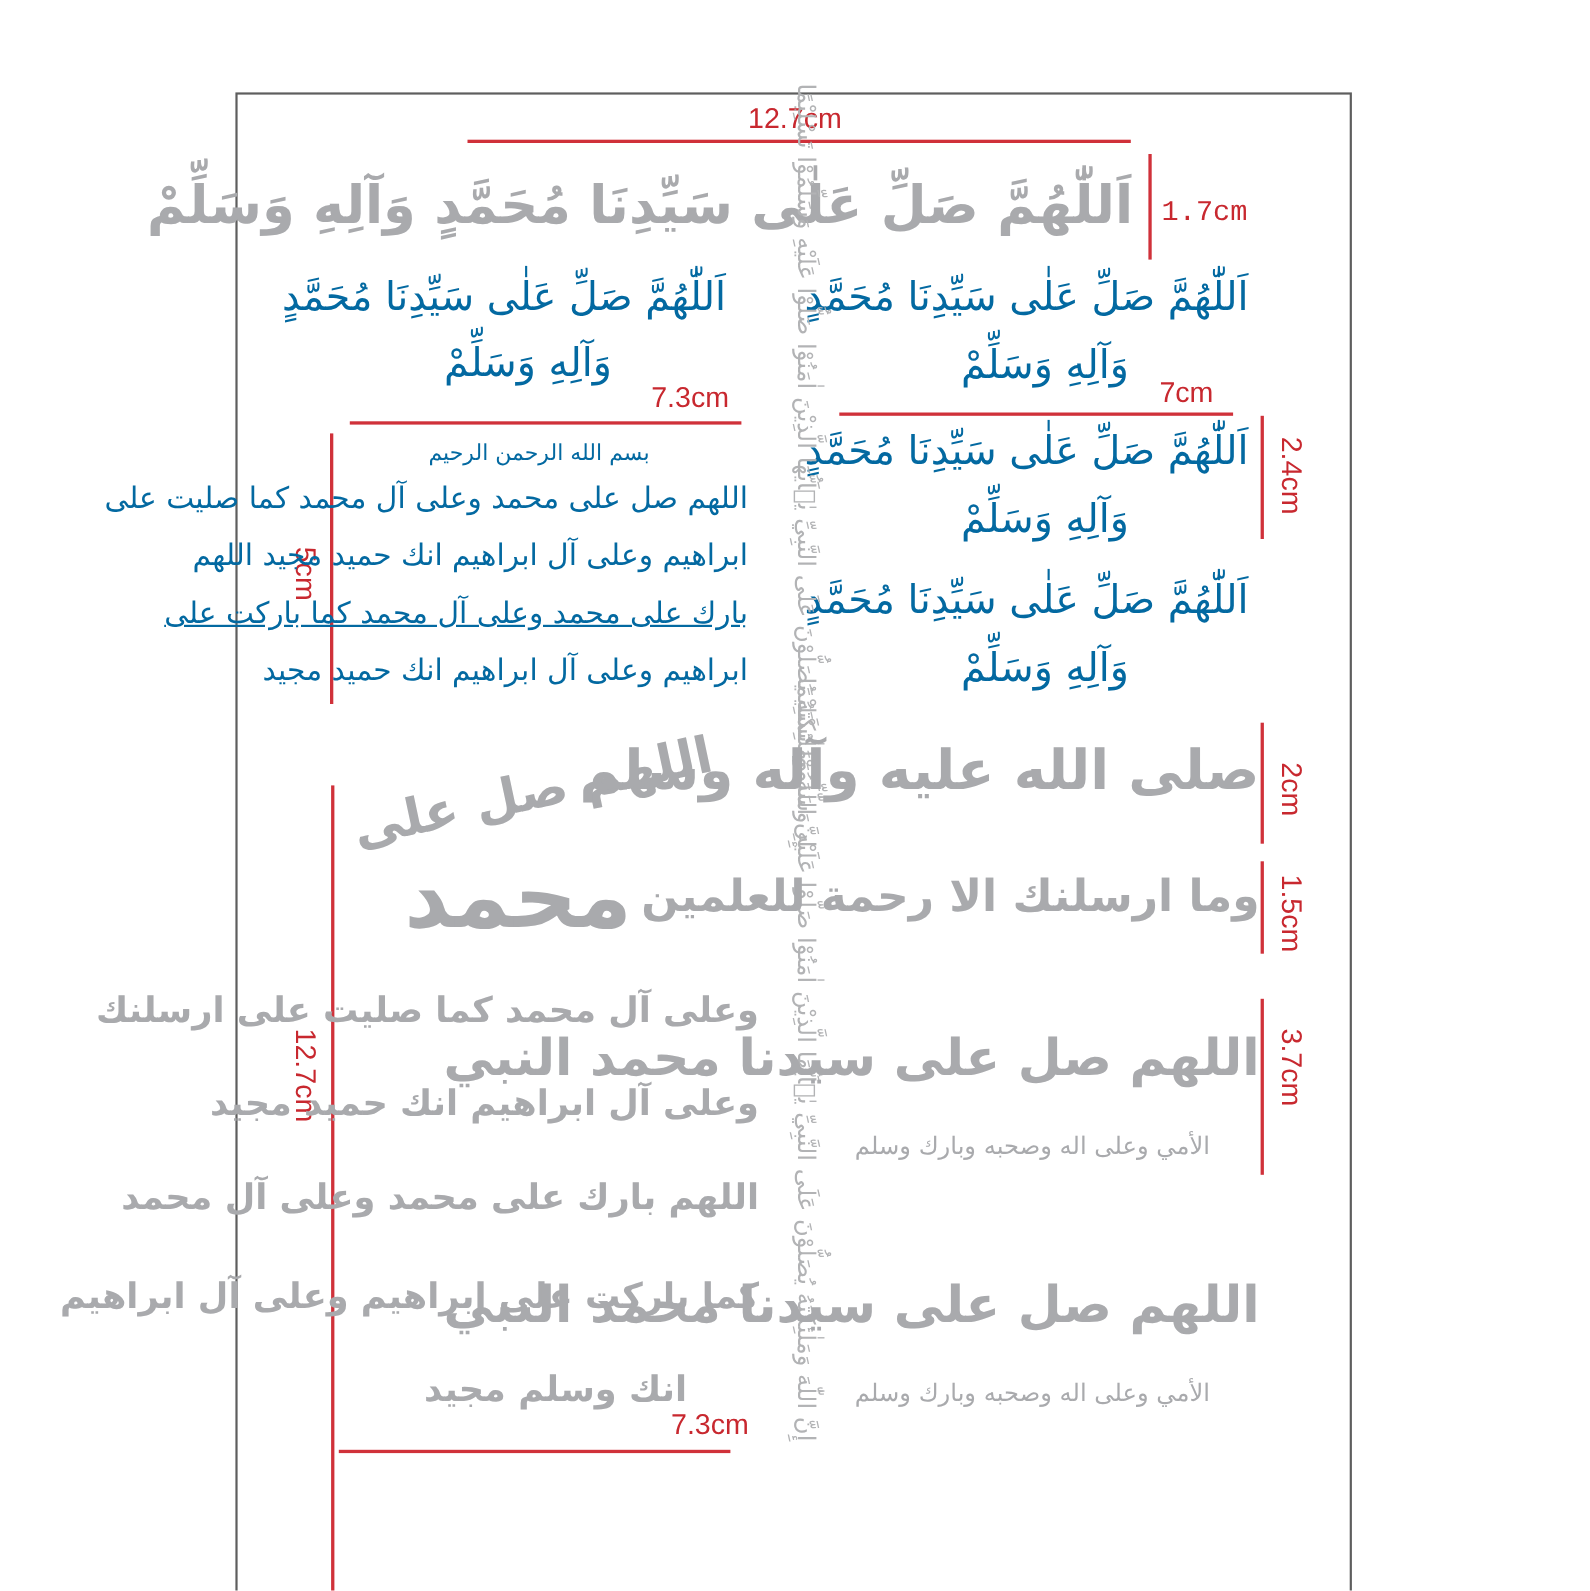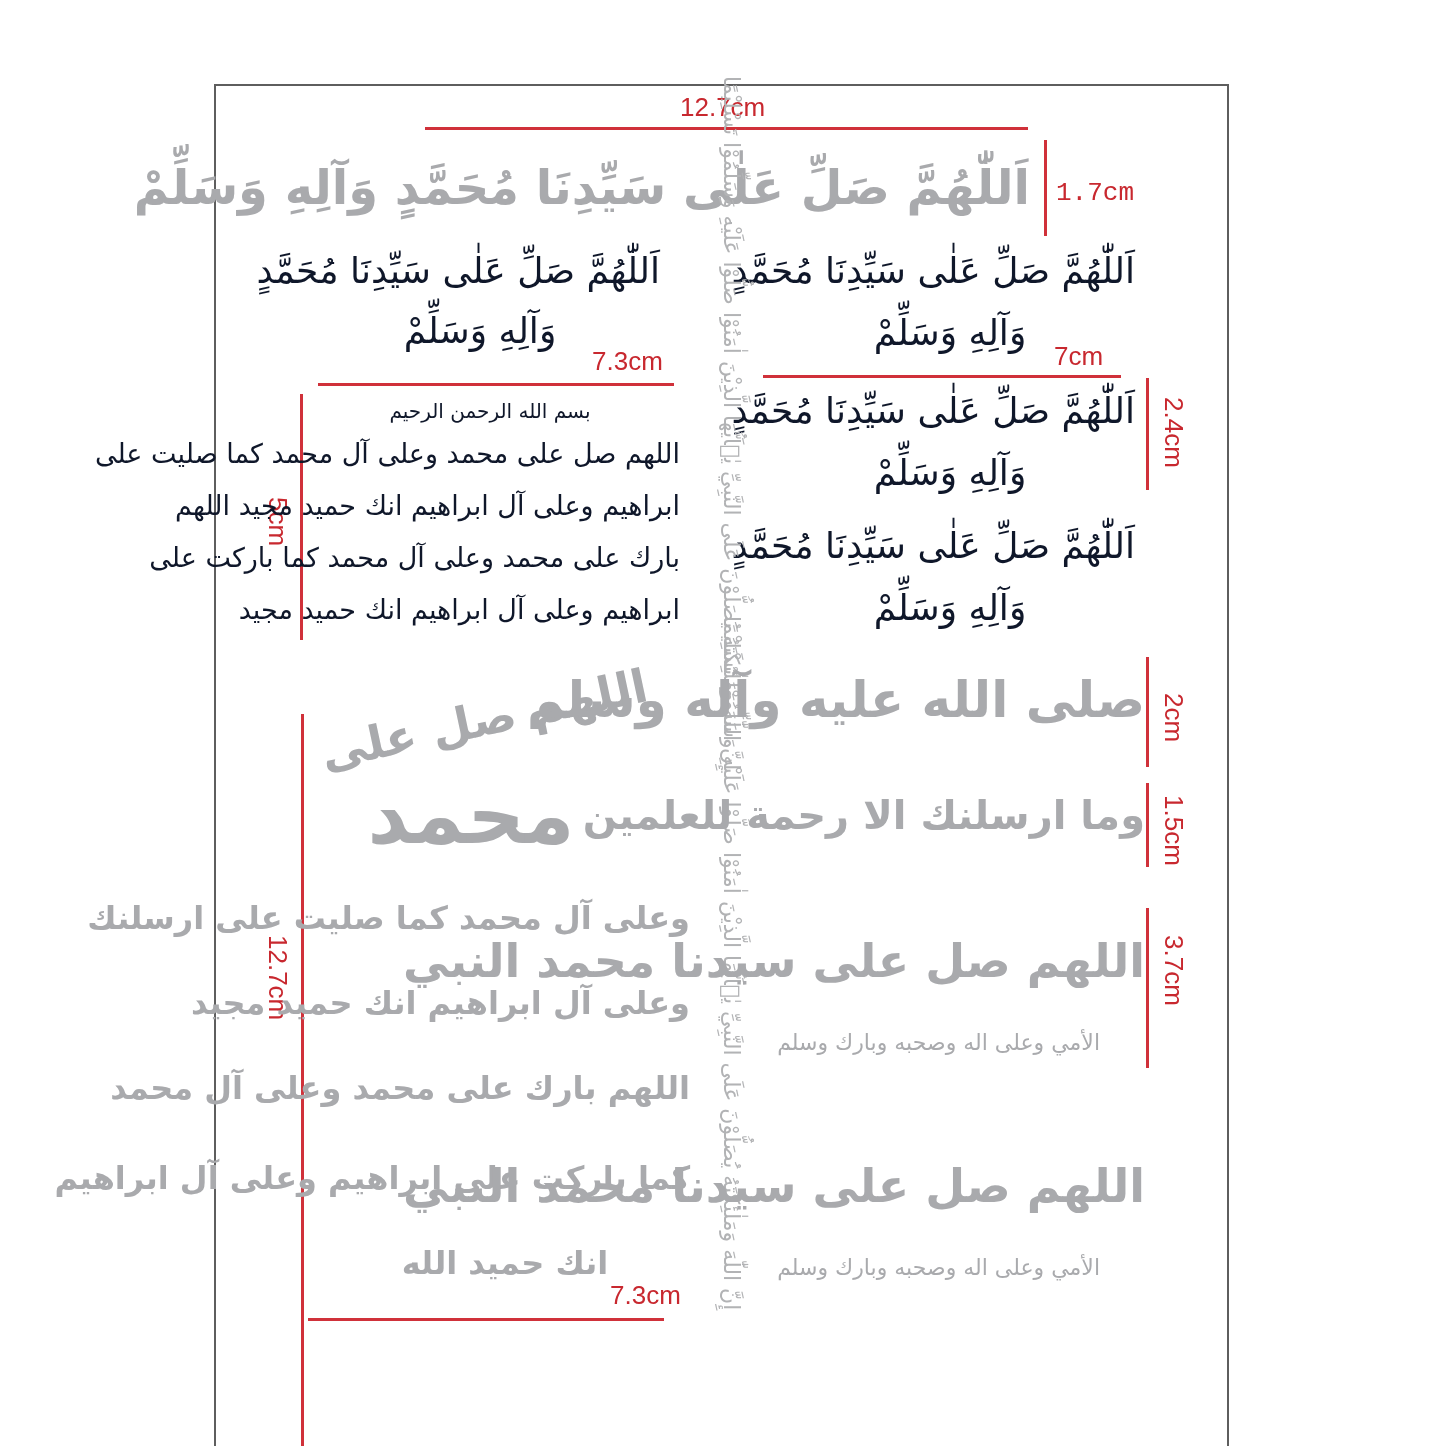--- a/index.html
+++ b/index.html
@@ -2,21 +2,21 @@
 <html><head>
 <meta charset="utf-8">
 <style>
   html, body { margin:0; padding:0; background:#ffffff; }
   body { width:1445px; height:1446px; position:relative; overflow:hidden; font-family:"DejaVu Sans", sans-serif; }
   .sheet { position:absolute; left:214px; top:84px; width:1015px; height:1576px; border:2px solid #5e5e5e; box-sizing:border-box; }
   .hline { position:absolute; height:3px; background:#d0313a; }
   .vline { position:absolute; width:3px; background:#d0313a; }
   .dim { position:absolute; color:#c8282f; font-family:"Liberation Sans", sans-serif; font-size:26px; white-space:nowrap; line-height:1; }
   .dim.rot { transform-origin:left top; transform:rotate(90deg); }
-  .cal { position:absolute; color:#0f172a; direction:rtl; text-align:center; font-family:"DejaVu Sans", sans-serif; white-space:nowrap; line-height:1.15; }
+  .cal { position:absolute; color:#0369a1; direction:rtl; text-align:center; font-family:"DejaVu Sans", sans-serif; white-space:nowrap; line-height:1.15; }
   .cal.bold { font-weight:bold; color:#a9aaad; }
   .vert { position:absolute; writing-mode:vertical-rl; direction:rtl; color:#b2b3b5; font-family:"DejaVu Sans", sans-serif; font-size:22px; white-space:nowrap; text-align:center; line-height:1; }
 </style>
 </head>
 <body>
 
 <div class="sheet"></div>
 
 <div class="dim" style="left:680px;top:94px;">12.7cm</div>
 <div class="hline" style="left:425px;top:127px;width:603px;"></div>
@@ -38,35 +38,35 @@
 <div class="vline" style="left:1146px;top:378px;height:112px;"></div>
 <div class="dim rot" style="left:1187px;top:397px;">2.4cm</div>
 <div class="cal" style="left:765px;top:525px;width:370px;font-size:36px;">اَللّٰهُمَّ صَلِّ عَلٰى سَيِّدِنَا مُحَمَّدٍ</div>
 <div class="cal" style="left:765px;top:587px;width:370px;font-size:36px;">وَآلِهِ وَسَلِّمْ</div>
 
 <div class="vline" style="left:300px;top:394px;height:246px;"></div>
 <div class="dim rot" style="left:291px;top:497px;transform:rotate(90deg) translate(0,0);">5cm</div>
 <div class="cal" style="left:360px;top:400px;width:260px;font-size:20px;">بسم الله الرحمن الرحیم</div>
 <div class="cal" style="left:310px;top:438px;width:370px;font-size:27px;">اللهم صل على محمد وعلى آل محمد كما صليت على</div>
 <div class="cal" style="left:310px;top:490px;width:370px;font-size:27px;">ابراهيم وعلى آل ابراهيم انك حميد مجيد اللهم</div>
-<div class="cal" style="left:310px;top:542px;width:370px;font-size:27px;">بارك على محمد وعلى آل محمد كما باركت على</div>
+<div class="cal" style="left:310px;top:542px;width:370px;font-size:27px;text-decoration:underline;">بارك على محمد وعلى آل محمد كما باركت على</div>
 <div class="cal" style="left:310px;top:594px;width:370px;font-size:27px;">ابراهيم وعلى آل ابراهيم انك حميد مجيد</div>
 
 <div class="vert" style="left:702px;top:250px;height:520px;width:40px;">إِنَّ اللّٰهَ وَمَلٰئِكَتَهُ يُصَلُّوْنَ عَلَى النَّبِيِّ يٰۤاَيُّهَا الَّذِيْنَ اٰمَنُوْا صَلُّوْا عَلَيْهِ وَسَلِّمُوْا تَسْلِيْمًا</div>
 <div class="vert" style="left:702px;top:790px;height:520px;width:40px;">إِنَّ اللّٰهَ وَمَلٰئِكَتَهُ يُصَلُّوْنَ عَلَى النَّبِيِّ يٰۤاَيُّهَا الَّذِيْنَ اٰمَنُوْا صَلُّوْا عَلَيْهِ وَسَلِّمُوْا تَسْلِيْمًا</div>
 
 <div class="vline" style="left:301px;top:714px;height:905px;"></div>
 <div class="dim rot" style="left:291px;top:935px;">12.7cm</div>
 <div class="cal bold" style="left:350px;top:690px;width:300px;font-size:46px;transform:rotate(-12deg);">اللهم صل على</div>
 <div class="cal bold" style="left:351px;top:770px;width:240px;font-size:80px;">محمد</div>
 <div class="cal bold" style="left:310px;top:900px;width:380px;font-size:32px;">وعلى آل محمد كما صليت على ارسلنك</div>
 <div class="cal bold" style="left:310px;top:985px;width:380px;font-size:32px;">وعلى آل ابراهيم انك حميد مجيد</div>
 <div class="cal bold" style="left:310px;top:1070px;width:380px;font-size:32px;">اللهم بارك على محمد وعلى آل محمد</div>
 <div class="cal bold" style="left:310px;top:1160px;width:380px;font-size:32px;">كما باركت على ابراهيم وعلى آل ابراهيم</div>
-<div class="cal bold" style="left:380px;top:1245px;width:250px;font-size:32px;">انك حميد الله</div>
+<div class="cal bold" style="left:380px;top:1245px;width:250px;font-size:32px;">انك وسلم مجيد</div>
 <div class="dim" style="left:610px;top:1282px;">7.3cm</div>
 <div class="hline" style="left:308px;top:1318px;width:356px;"></div>
 
 <div class="cal bold" style="left:760px;top:672px;width:385px;font-size:50px;">صلى الله عليه وآله وسلم</div>
 <div class="vline" style="left:1146px;top:657px;height:110px;"></div>
 <div class="dim rot" style="left:1187px;top:693px;">2cm</div>
 
 <div class="cal bold" style="left:760px;top:792px;width:385px;font-size:40px;">وما ارسلنك الا رحمة للعلمين</div>
 <div class="vline" style="left:1146px;top:783px;height:84px;"></div>
 <div class="dim rot" style="left:1187px;top:795px;">1.5cm</div>

